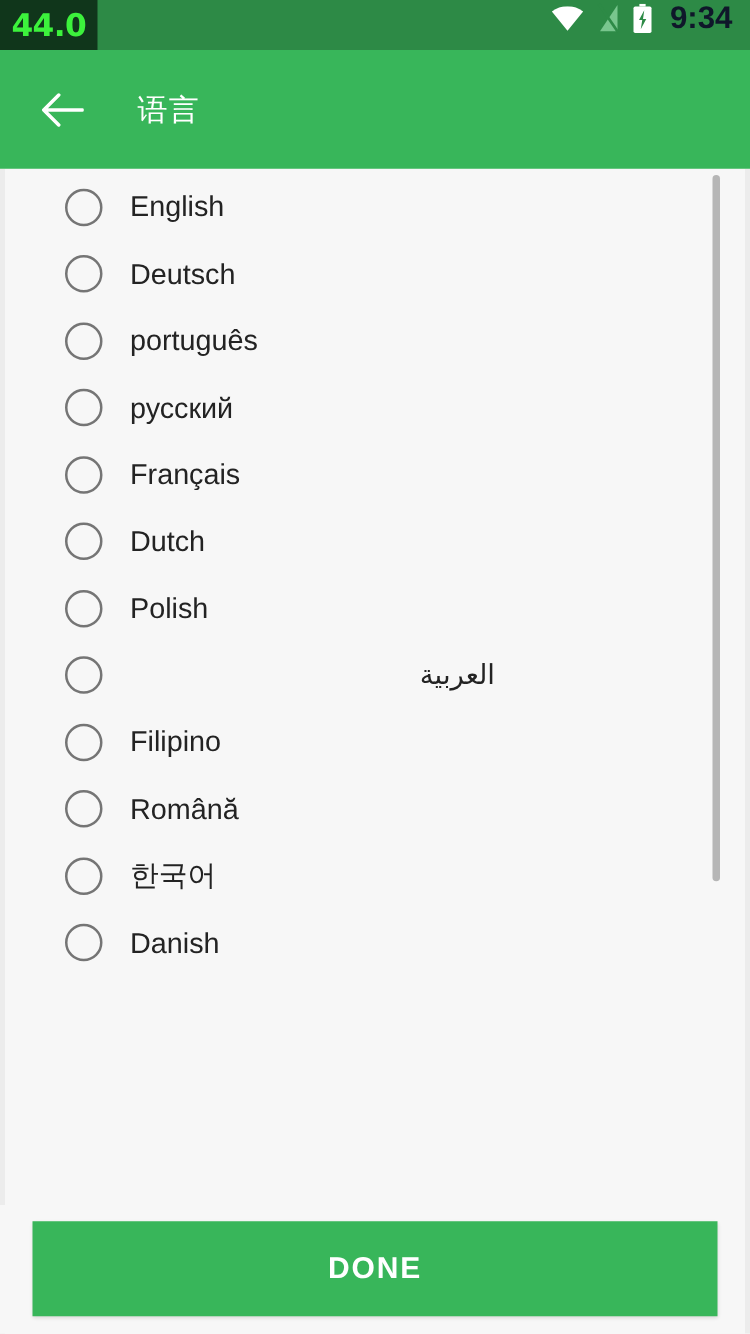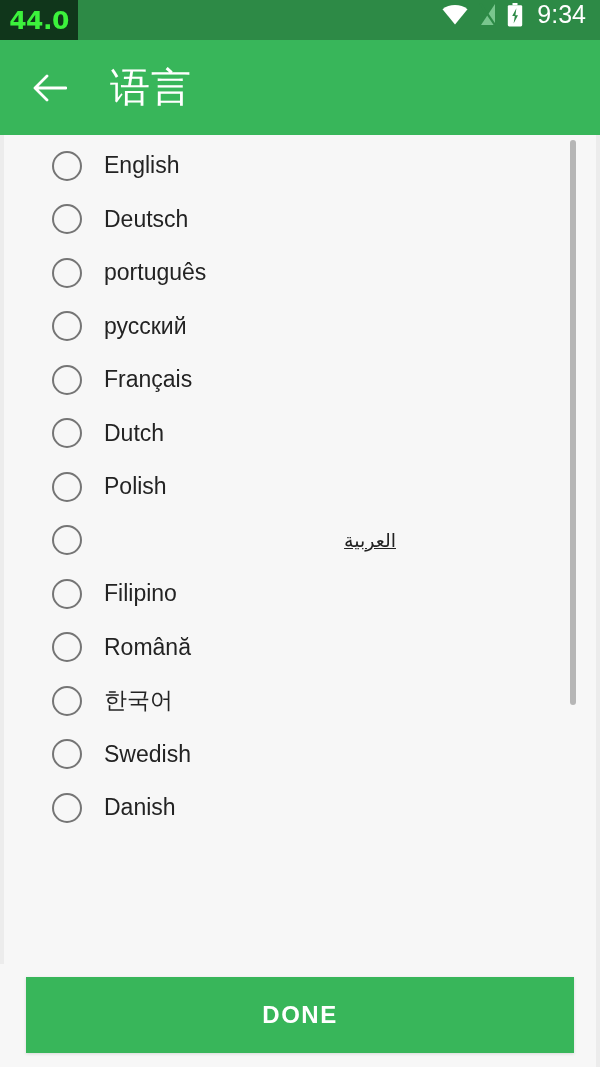--- a/index.html
+++ b/index.html
@@ -32,40 +32,40 @@
     font-size:25px; font-weight:bold;
     letter-spacing:-0.5px;
     font-family:"DejaVu Sans",sans-serif;
   }
   .sb-spacer { flex:1; }
   .sb-icons { display:flex; align-items:center; gap:11px; padding-right:14px; }
   .wifi-icon { width:26px; height:20px; display:block; }
   .sim-icon  { width:17px; height:23px; display:block; }
   .batt-icon { width:16px; height:24px; display:block; }
   .sb-time {
-    color:#ffffff; font-size:25px; font-weight:400;
+    color:#0f172a; font-size:25px; font-weight:700;
     margin-left:3px; letter-spacing:0px;
   }
 
   
   .appbar {
     position:absolute; top:40px; left:0;
     width:600px; height:95px;
     background:#38b65a;
     display:flex; align-items:center;
     z-index:25;
   }
   .back-btn {
     width:64px; height:64px; margin-left:18px;
     display:flex; align-items:center; justify-content:center;
   }
   .back-arrow { width:34px; height:30px; display:block; }
   .appbar-title {
     color:#ffffff;
-    font-size:40px;
+    font-size:24px;
     font-weight:400;
     margin-left:28px;
     letter-spacing:1px;
     white-space:nowrap;
   }
 
   
   .list-viewport {
     position:absolute; top:135px; left:0;
     width:536px; height:835px;
@@ -105,22 +105,21 @@
     line-height:1;
     white-space:nowrap;
   }
   .lang-row.rtl {
     padding-left:52px; padding-right:140px;
   }
   .lang-row.rtl .lang-label {
     margin-left:0;
     flex:1;
     direction:rtl;
-    font-size:19px;
-    text-decoration:underline;
+    font-size:22px;
   }
 
   
   .scroll-track {
     position:absolute;
     right:24px; top:137px;
     width:6px; height:835px;
     background:transparent;
     z-index:12;
   }
@@ -246,24 +245,20 @@
         <div class="lang-row">
           <span class="radio"></span>
           <span class="lang-label">Română</span>
         </div>
         <div class="lang-row">
           <span class="radio"></span>
           <span class="lang-label">한국어</span>
         </div>
         <div class="lang-row">
           <span class="radio"></span>
-          <span class="lang-label">Swedish</span>
-        </div>
-        <div class="lang-row">
-          <span class="radio"></span>
           <span class="lang-label">Danish</span>
         </div>
       </div>
   </div>
 
   <div class="scroll-track"></div>
   <div class="scroll-thumb"></div>
 
   <div class="done-wrap">
     <div class="done-btn">DONE</div>

